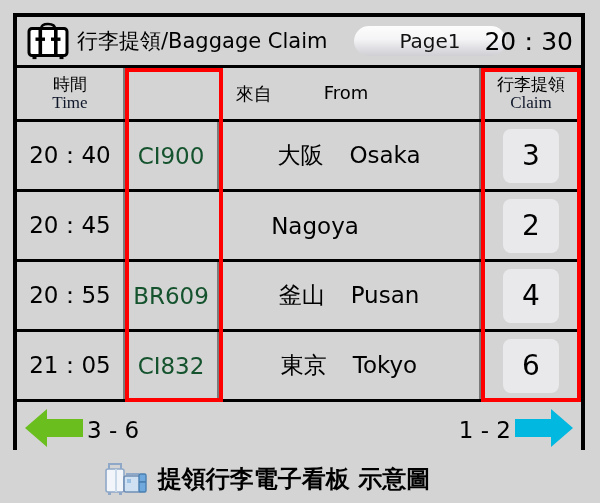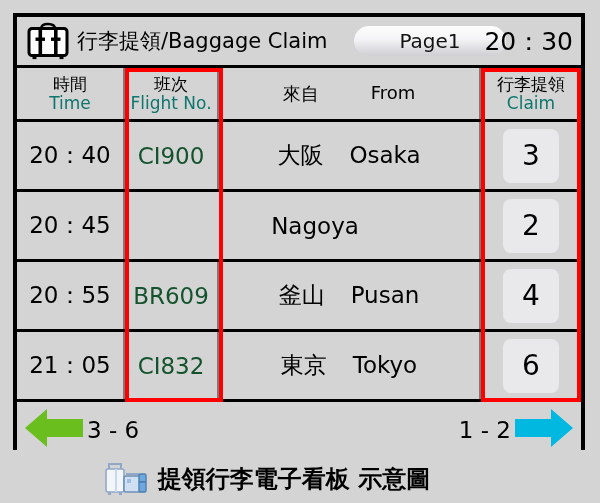--- a/index.html
+++ b/index.html
@@ -112,21 +112,21 @@
 
   
   .hstack {
     display: flex;
     flex-direction: column;
     align-items: center;
     justify-content: center;
     line-height: 1.08;
   }
   .h-zh { font-size: 17px; color: #000; }
-  .h-en { font-size: 17px; color: #0f766e; }
+  .h-en { font-size: 17px; color: #0f172a; font-family: Liberation Serif, serif; }
   .h-inline { font-size: 18px; color: #000; display: flex; gap: 52px; align-items: flex-start; }
 
   
   .v-time   { font-size: 23px; color: #000; white-space: nowrap; }
   .v-flight { font-size: 23px; color: #14532d; white-space: nowrap; }
   .v-from   { font-size: 23px; color: #000; display: flex; align-items: baseline; white-space: nowrap; }
   .v-from .zh { min-width: 0; }
   .v-from .en { margin-left: 26px; }
 
   .claim-chip {
@@ -219,26 +219,20 @@
 
   <div id="table">
 
     <div class="trow colhead">
       <div class="cell c-time">
         <div class="hstack">
           <span class="h-zh">時間</span>
           <span class="h-en">Time</span>
         </div>
       </div>
-      <div class="cell c-flight">
-        <div class="hstack">
-          <span class="h-zh">班次</span>
-          <span class="h-en">Flight  No.</span>
-        </div>
-      </div>
       <div class="cell c-from">
         <div class="h-inline">
           <span>來自</span>
           <span>From</span>
         </div>
       </div>
       <div class="cell c-claim">
         <div class="hstack">
           <span class="h-zh">行李提領</span>
           <span class="h-en">Claim</span>

